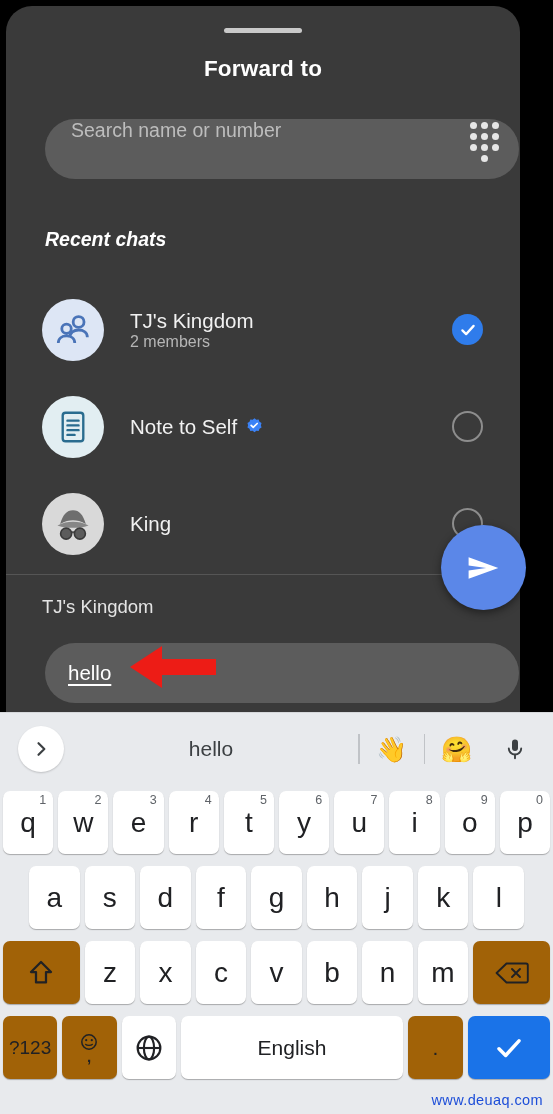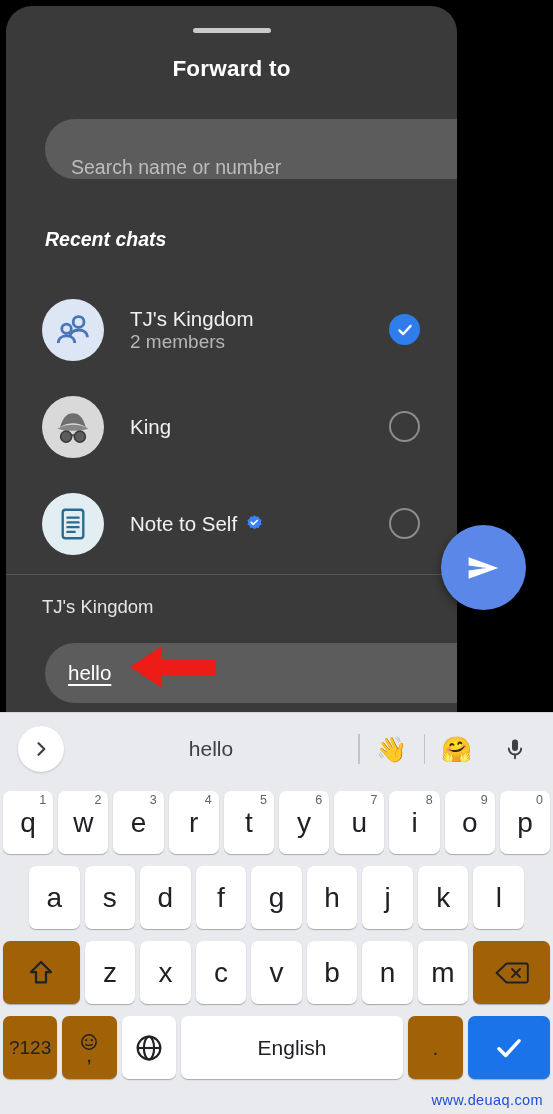--- a/index.html
+++ b/index.html
@@ -13,21 +13,21 @@
     position: relative;
     width: 553px; height: 1114px;
     background: #000;
     overflow: hidden;
   }
 
   
   .sheet {
     position: absolute;
     left: 6px; top: 6px;
-    width: 451px; height: 706px;
+    width: 514px; height: 706px;
     background: #3a3a3a;
     border-radius: 26px 26px 0 0;
     overflow: hidden;
     padding-left: 16px;
   }
   .grabber {
     position: absolute;
     left: 50%; top: 22px;
     transform: translateX(-50%);
     width: 78px; height: 5px;
@@ -45,21 +45,21 @@
   }
 
   
   .searchbar {
     position: absolute;
     left: 39px; top: 113px;
     width: 474px; height: 60px;
     background: #5c5c5c;
     border-radius: 30px;
     display: flex;
-    align-items: flex-end;
+    align-items: flex-start;
   }
   .search-input {
     flex: 1;
     background: transparent;
     border: 0;
     outline: none;
     color: #ffffff;
     font-family: "Liberation Sans", sans-serif;
     font-size: 19.5px;
     padding-left: 26px;
@@ -116,21 +116,21 @@
   .chat-text { margin-left: 26px; flex: 1; min-width: 0; }
   .chat-name {
     color: #f1f1f1;
     font-size: 20.5px;
     display: flex;
     align-items: center;
     gap: 8px;
   }
   .chat-sub {
     color: #b6b6b6;
-    font-size: 19px;
+    font-size: 16px;
     margin-top: 15px;
   }
   .verified {
     width: 19px; height: 19px;
     flex: 0 0 19px;
     display: inline-block;
   }
   .select-dot {
     width: 31px; height: 31px;
     border-radius: 50%;
@@ -334,56 +334,56 @@
           <span class="chat-name">
             <span>TJ's Kingdom</span>
           </span>
           <span class="chat-sub">2 members</span>
         </span>
         <span class="select-dot on">
           <svg width="18" height="18" viewBox="0 0 24 24" fill="none" stroke="#ffffff" stroke-width="3" stroke-linecap="round" stroke-linejoin="round">
             <path d="M4.5 12.5l5 5 10-11"></path>
           </svg>
         </span>
+      </div>
+
+      <div class="chat-row">
+        <span class="avatar note">
+          <svg width="38" height="38" viewBox="0 0 24 24" fill="none" stroke="#2a6c8f" stroke-width="1.5">
+            <rect x="5.5" y="3" width="13" height="18" rx="1.8"></rect>
+            <path d="M8.5 8h7M8.5 11h7M8.5 14h7M8.5 17h4.5" stroke-linecap="round"></path>
+          </svg>
+        </span>
+        <span class="chat-text">
+          <span class="chat-name">
+            <span>Note to Self</span>
+            <span class="verified">
+              <svg width="19" height="19" viewBox="0 0 24 24">
+                <path fill="#3b82f6" d="M12 1.6l2.3 1.9 3-.3 1 2.8 2.6 1.5-.8 2.9.8 2.9-2.6 1.5-1 2.8-3-.3L12 19.2l-2.3-1.9-3 .3-1-2.8-2.6-1.5.8-2.9-.8-2.9L5.7 6l1-2.8 3 .3z"></path>
+                <path fill="none" stroke="#ffffff" stroke-width="2.1" stroke-linecap="round" stroke-linejoin="round" d="M7.8 10.6l2.6 2.6 5-5"></path>
+              </svg>
+            </span>
+          </span>
+        </span>
+        <span class="select-dot off"></span>
       </div>
 
       <div class="chat-row">
         <span class="avatar person">
           <svg width="44" height="44" viewBox="0 0 48 48">
             <path d="M10 24 C13 14, 17 9, 24 9 C31 9, 35 14, 38 24 C33 21, 28 20, 24 20 C20 20, 15 21, 10 24 Z" fill="#6e6e6e"></path>
             <path d="M7 25.5 C13 22.5, 18 21.5, 24 21.5 C30 21.5, 35 22.5, 41 25.5 C35 27.5, 30 28.2, 24 28.2 C18 28.2, 13 27.5, 7 25.5 Z" fill="#868686"></path>
             <path d="M12 33 h24" stroke="#4d4d4d" stroke-width="2.2" fill="none"></path>
             <circle cx="16.5" cy="34.5" r="6" fill="#5c5c5c" stroke="#3a3a3a" stroke-width="1.8"></circle>
             <circle cx="31.5" cy="34.5" r="6" fill="#5c5c5c" stroke="#3a3a3a" stroke-width="1.8"></circle>
           </svg>
         </span>
         <span class="chat-text">
           <span class="chat-name">
             <span>King</span>
-          </span>
-        </span>
-        <span class="select-dot off"></span>
-      </div>
-
-      <div class="chat-row">
-        <span class="avatar note">
-          <svg width="38" height="38" viewBox="0 0 24 24" fill="none" stroke="#2a6c8f" stroke-width="1.5">
-            <rect x="5.5" y="3" width="13" height="18" rx="1.8"></rect>
-            <path d="M8.5 8h7M8.5 11h7M8.5 14h7M8.5 17h4.5" stroke-linecap="round"></path>
-          </svg>
-        </span>
-        <span class="chat-text">
-          <span class="chat-name">
-            <span>Note to Self</span>
-            <span class="verified">
-              <svg width="19" height="19" viewBox="0 0 24 24">
-                <path fill="#3b82f6" d="M12 1.6l2.3 1.9 3-.3 1 2.8 2.6 1.5-.8 2.9.8 2.9-2.6 1.5-1 2.8-3-.3L12 19.2l-2.3-1.9-3 .3-1-2.8-2.6-1.5.8-2.9-.8-2.9L5.7 6l1-2.8 3 .3z"></path>
-                <path fill="none" stroke="#ffffff" stroke-width="2.1" stroke-linecap="round" stroke-linejoin="round" d="M7.8 10.6l2.6 2.6 5-5"></path>
-              </svg>
-            </span>
           </span>
         </span>
         <span class="select-dot off"></span>
       </div>
     </div>
 
     <div class="divider"></div>
 
     <div class="compose-label">TJ's Kingdom</div>
 

